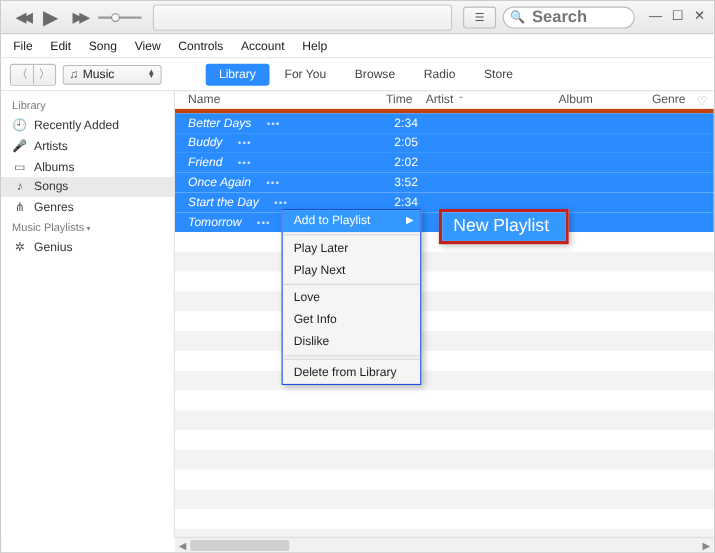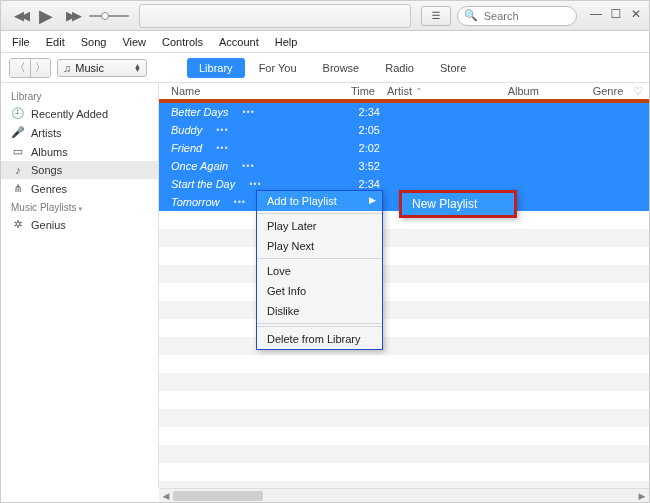--- a/index.html
+++ b/index.html
@@ -32,21 +32,21 @@
   .vol-line { width:40px; height:2px; background:#9a9a9a; position:relative; border-radius:1px;}
   .vol-knob { width:8px; height:8px; background:#fff; border:1px solid #888; border-radius:50%; position:absolute; left:12px; top:-3px;}
   .display-box {
     flex:1; height:24px; margin:0 10px; background:linear-gradient(#fafafa,#eee);
     border:1px solid #c8c8c8; border-radius:3px; display:flex; align-items:center; justify-content:center;
   }
   .apple-logo { color:#8e8e8e; font-size:16px; }
   .tb-right { display:flex; align-items:center; gap:6px; margin-right:4px;}
   .list-toggle { width:30px; height:20px; background:linear-gradient(#fafafa,#eaeaea); border:1px solid #bcbcbc; border-radius:3px; display:flex; align-items:center; justify-content:center; font-size:10px; color:#555; cursor:pointer;}
   .search-box { width:120px; height:20px; background:#fff; border:1px solid #bcbcbc; border-radius:10px; display:flex; align-items:center; padding:0 6px; gap:4px;}
-  .search-box input { border:none; outline:none; font-size:11px; width:80px; background:transparent;}
+  .search-box input { border:none; outline:none; font-size:15px; width:80px; background:transparent;font-weight:bold;}
   .search-ico { color:#888; font-size:11px;}
   .winbtns { display:flex; gap:2px; margin-left:4px; align-items:flex-start;}
   .winbtn { width:18px; height:16px; text-align:center; font-size:12px; line-height:12px; color:#555; cursor:pointer;}
   
   .menubar { height:22px; background:#fff; border-bottom:1px solid #e0e0e0; display:flex; align-items:center; padding:0 4px; gap:2px;}
   .menubar span { padding:2px 7px; cursor:default; }
   
   .tabbar { height:30px; background:#fff; border-bottom:1px solid #e0e0e0; display:flex; align-items:center;}
   .navbtns { display:flex; margin-left:8px; border:1px solid #bcbcbc; border-radius:3px; overflow:hidden;}
   .navbtn { width:20px; height:18px; display:flex; align-items:center; justify-content:center; color:#666; font-size:11px; cursor:pointer; background:linear-gradient(#fafafa,#eee);}
@@ -89,21 +89,21 @@
     position:absolute; left:255px; top:189px; width:127px;
     background:#f5f5f5; border:1px solid #1d4ed8; box-shadow:2px 2px 6px rgba(0,0,0,.25);
     z-index:10; font-size:11px;
   }
   .ctx-item { padding:4px 10px; cursor:default; position:relative;}
   .ctx-item.hl { background:#3399ff; color:#fff;}
   .ctx-item .sub-arrow { position:absolute; right:6px; font-size:9px;}
   .ctx-sep { height:1px; background:#d6d6d6; margin:2px 0;}
   .submenu {
     position:absolute; left:398px; top:189px; width:118px; background:#fff;
-    border:3px solid #c32020; z-index:11; font-size:12px;
+    border:3px solid #c32020; z-index:11; font-size:16px;
     box-shadow:2px 2px 6px rgba(0,0,0,.25);
   }
   .submenu .ctx-item.hl { background:#3399ff; color:#fff; }
   
   .hscroll { position:absolute; bottom:0; left:158px; right:0; height:14px; background:#f1f1f1; border-top:1px solid #dcdcdc; display:flex; align-items:center;}
   .hscroll .larrow, .hscroll .rarrow { width:14px; text-align:center; color:#888; font-size:9px; cursor:pointer;}
   .hscroll .track { flex:1; height:10px; position:relative;}
   .hscroll .thumb { position:absolute; left:0; width:90px; height:10px; background:#cfcfcf; border-radius:2px;}
 </style>
 </head>

